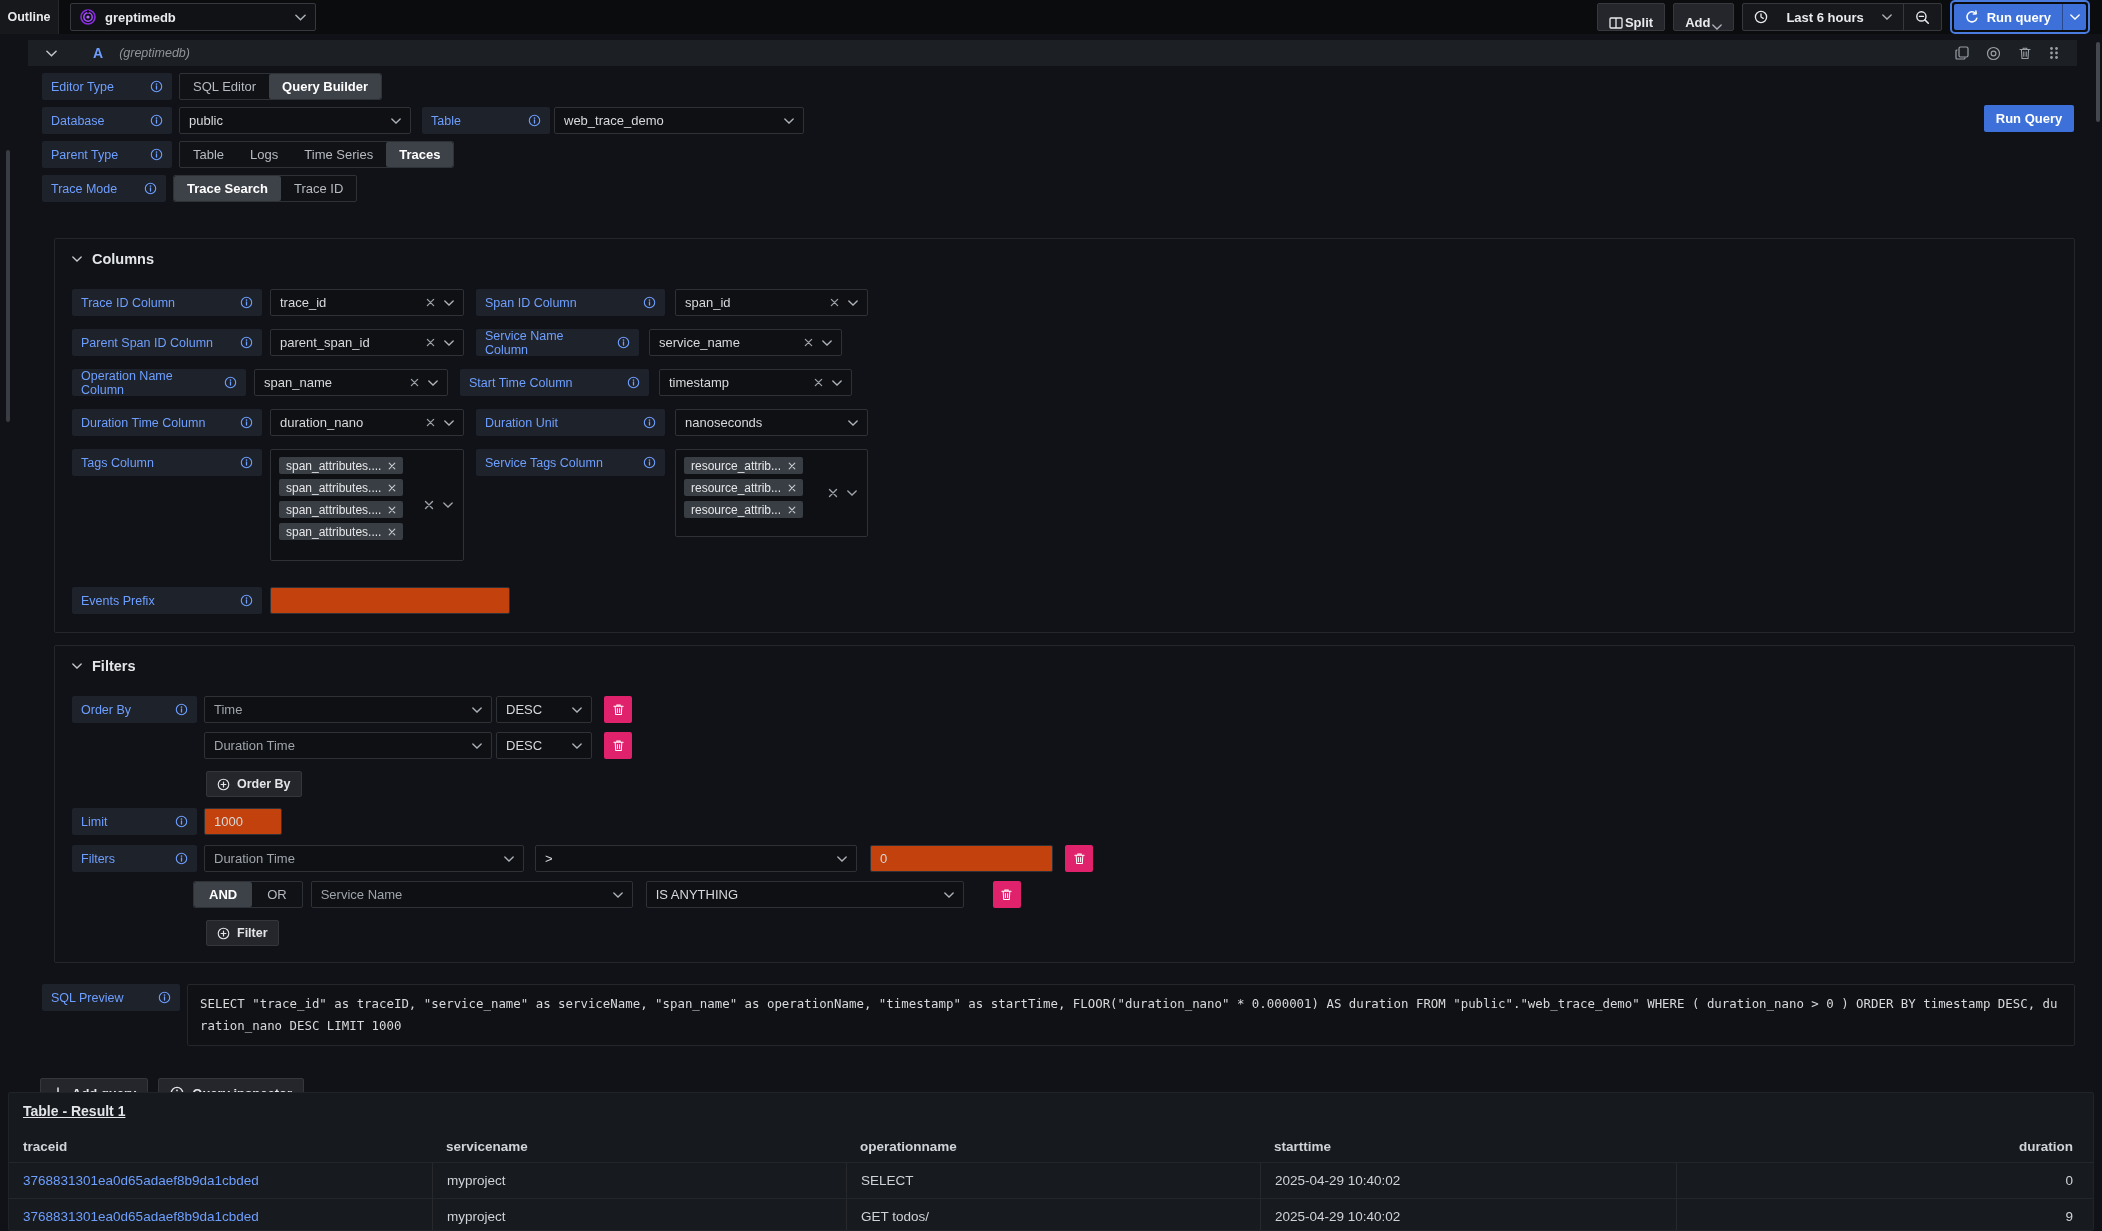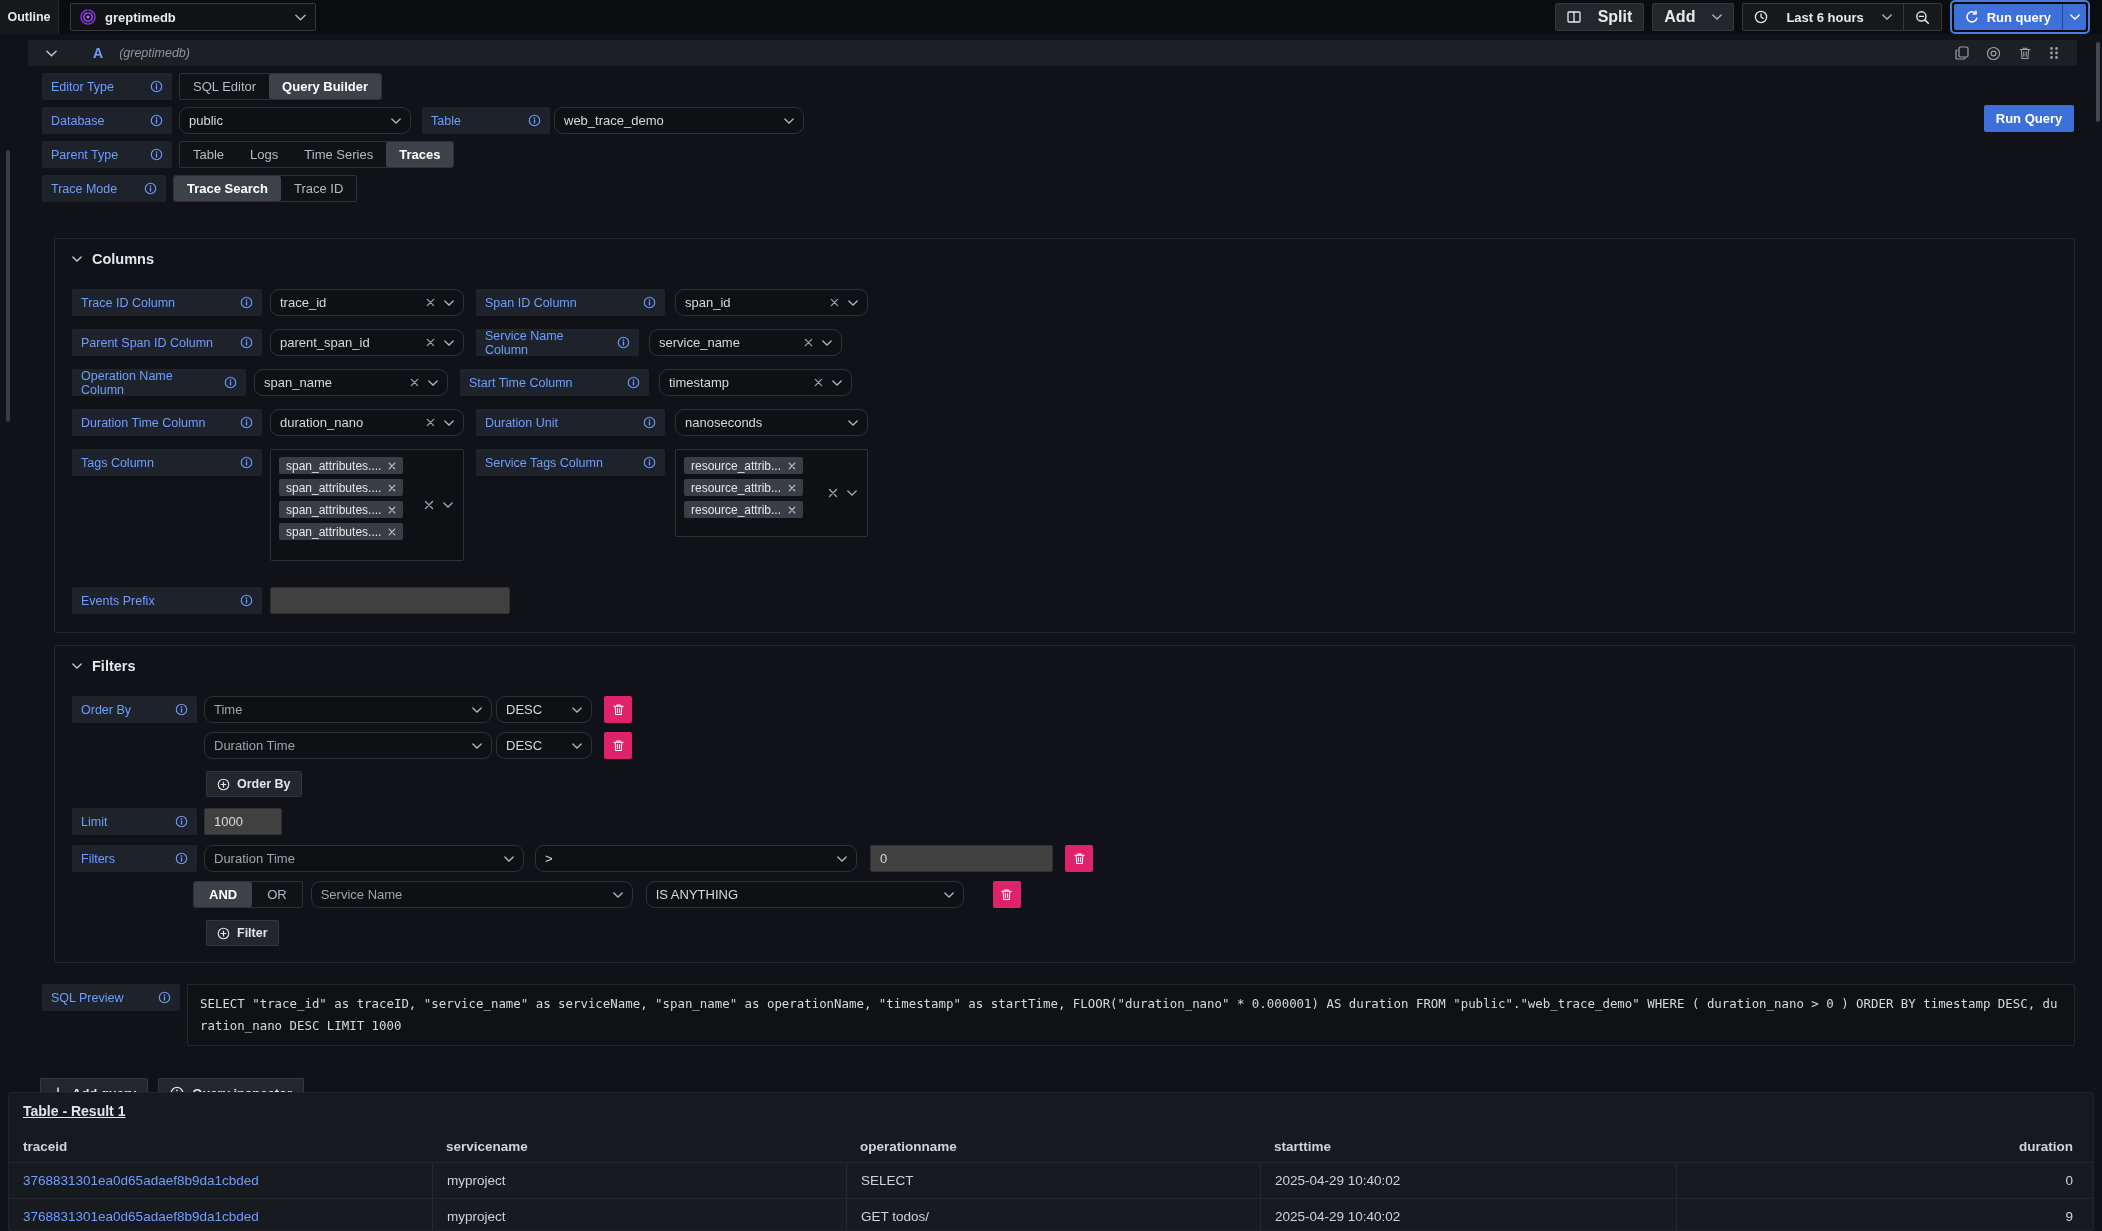--- a/index.html
+++ b/index.html
@@ -4,47 +4,47 @@
 <style>
   html,body{margin:0;padding:0;background:#111217;width:2102px;height:1231px;overflow:hidden;
     font-family:"Liberation Sans",sans-serif;color:#d8d9da;font-size:13px;-webkit-font-smoothing:antialiased;}
   svg{display:block;}
   
   .topbar{position:absolute;top:0;left:0;width:2102px;height:34px;background:#0b0c0e;display:flex;align-items:center;z-index:5;}
   .outline-btn{width:58px;height:34px;background:#16181c;border-right:1px solid #26282c;display:flex;align-items:center;justify-content:center;font-weight:bold;font-size:12.5px;color:#e9eaec;}
   .ds-picker{margin-left:11px;width:226px;height:26px;background:#101216;border:1px solid #36383e;border-radius:2px;display:flex;align-items:center;padding:0 9px;gap:9px;cursor:pointer;}
   .ds-name{flex:1;font-weight:600;font-size:13px;color:#e9eaec;}
   .tb-right{margin-left:auto;display:flex;align-items:center;gap:8px;padding-right:12px;}
-  .tb-btn{height:26px;background:#24262b;border:1px solid #36383e;border-radius:2px;display:flex;align-items:center;gap:17px;padding:0 11px;color:#e9eaec;font-weight:600;font-size:16px;cursor:pointer;}
+  .tb-btn{height:26px;background:#24262b;border:1px solid #36383e;border-radius:2px;display:flex;align-items:flex-end;gap:2px;padding:0 11px;color:#e9eaec;font-weight:600;font-size:13px;cursor:pointer;}
   .tb-group{display:flex;height:26px;border:1px solid #36383e;border-radius:2px;background:#17181c;}
   .tb-seg{display:flex;align-items:center;gap:18px;padding:0 11px;color:#e9eaec;font-weight:600;font-size:13px;cursor:pointer;}
   .tb-seg+.tb-seg{border-left:1px solid #36383e;}
   .run-ring{border:2px solid #4a7ce0;border-radius:5px;padding:2px;background:#0b0c0e;}
   .run-split{display:flex;height:26px;border-radius:2px;overflow:hidden;}
   .run-main{background:#3d71d9;color:#fff;display:flex;align-items:center;gap:8px;padding:0 11px;font-weight:600;cursor:pointer;}
   .run-caret{background:#3d71d9;border-left:1px solid rgba(0,0,0,.35);width:23px;display:flex;align-items:center;justify-content:center;color:#fff;cursor:pointer;}
   
   .editor{position:absolute;top:40px;left:28px;width:2049px;}
   .scroll-thumb-left{position:absolute;left:6px;top:150px;width:4px;height:272px;background:#3a3d43;border-radius:2px;}
   .scroll-thumb-right{position:absolute;right:2px;top:42px;width:4px;height:80px;background:#45484e;border-radius:2px;}
   .qrow-header{height:26px;background:#1c1f24;display:flex;align-items:center;padding:0 10px;gap:16px;}
   .ref-id{color:#6e9fff;font-weight:bold;font-size:14px;margin-left:20px;}
   .ref-hint{color:#909398;font-style:italic;font-size:12.5px;}
   .hdr-icons{margin-left:auto;display:flex;align-items:center;gap:17px;color:#9aa0a6;padding-right:8px;}
   .hdr-icons .hic{cursor:pointer;}
   .content{padding-left:14px;position:relative;}
   .frow{display:flex;align-items:flex-start;margin-top:7px;}
   .lbl{height:27px;background:#1e222b;border-radius:2px;display:flex;align-items:center;justify-content:space-between;padding:0 9px;color:#6e9fff;font-size:12.5px;font-weight:500;box-sizing:border-box;}
   .lbl .iv{color:#6e9fff;flex:0 0 auto;margin-left:8px;}
-  .sel{height:27px;background:#0e1014;border:1px solid #2e3136;border-radius:9px;display:flex;align-items:center;padding:0 9px;box-sizing:border-box;cursor:pointer;justify-content:center;}
+  .sel{height:27px;background:#0e1014;border:1px solid #2e3136;border-radius:2px;display:flex;align-items:center;padding:0 9px;box-sizing:border-box;cursor:pointer;justify-content:center;}
   .sel .val{flex:1;font-size:13px;color:#d8d9da;white-space:nowrap;overflow:hidden;}
   .sel .val.dim{color:#9fa4ab;}
   .sel .xv{color:#9fa4ab;margin-right:9px;cursor:pointer;}
   .sel .cv{color:#adb2b8;}
-  .inpt{height:27px;background:#404040;border:1px solid #2e3136;border-radius:2px;box-sizing:border-box;color:#d8d9da;font-size:13px;padding:0 9px;font-family:"Liberation Sans",sans-serif;outline:none;}
+  .inpt{height:27px;background:#c2410c;border:1px solid #2e3136;border-radius:2px;box-sizing:border-box;color:#d8d9da;font-size:13px;padding:0 9px;font-family:"Liberation Sans",sans-serif;outline:none;}
   .radio-group{height:27px;border:1px solid #2e3136;border-radius:2px;display:flex;align-items:stretch;background:#101216;box-sizing:border-box;}
   .radio-opt{display:flex;align-items:center;padding:0 13px;color:#b6bac1;font-size:13px;cursor:pointer;white-space:nowrap;}
   .radio-opt.on{background:#3d4148;color:#fff;font-weight:600;border-radius:2px;}
   .section{margin-left:12px;margin-right:2px;border:1px solid #24262b;border-radius:2px;}
   .sec-title{display:flex;align-items:center;gap:10px;padding:12px 0 0 17px;color:#e3e5e8;font-weight:bold;font-size:14.5px;}
   .sec-title .cv{color:#c3c6cb;}
   .multisel{background:#0e1014;border:1px solid #2e3136;border-radius:2px;box-sizing:border-box;display:flex;padding:7px 8px;cursor:pointer;}
   .chips{display:flex;flex-direction:column;gap:5px;}
   .chip{height:17px;background:#393d44;border-radius:2px;display:flex;align-items:center;gap:7px;padding:0 7px;color:#e6e7e9;font-size:12px;white-space:nowrap;}
   .chip .xv{color:#c3c6cb;cursor:pointer;}

